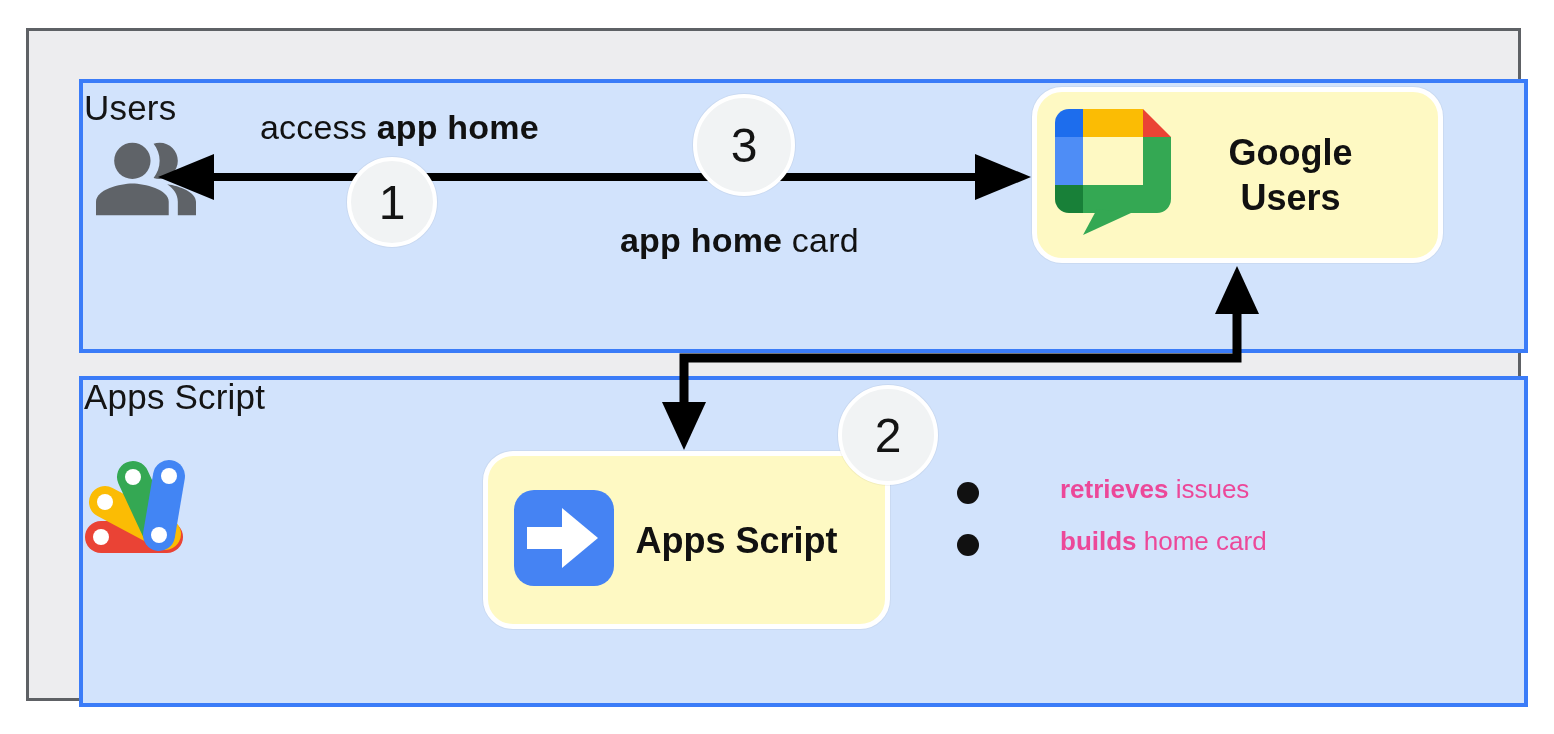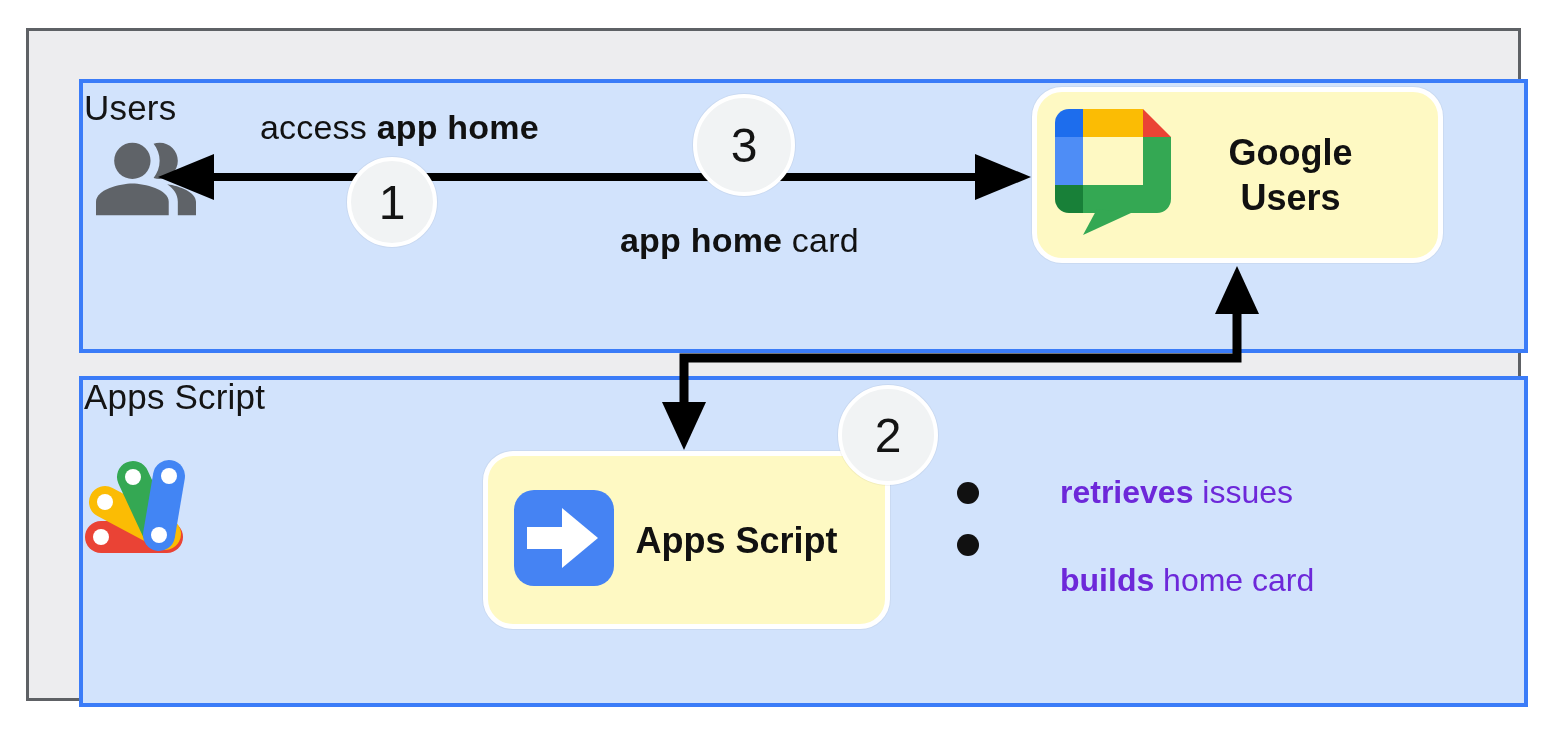--- a/index.html
+++ b/index.html
@@ -77,25 +77,25 @@
   .label-card   { left: 620px; top: 221px; }
 
   .bullet-dot {
     position: absolute; width: 22px; height: 22px;
     background: #111111; border-radius: 50%;
   }
   .bullet-dot-1 { left: 957px; top: 482px; }
   .bullet-dot-2 { left: 957px; top: 534px; }
   .bullet-text {
     position: absolute; left: 1060px;
-    font-size: 32px; font-weight: 400; color: #6d28d9; white-space: nowrap;
+    font-size: 26px; font-weight: 400; color: #ec4899; white-space: nowrap;
   }
   .bullet-text b { font-weight: 700; }
   .bullet-text-1 { top: 474px; }
-  .bullet-text-2 { top: 526px; margin-top: 36px; }
+  .bullet-text-2 { top: 526px; }
 
   .users-icon-wrap { position: absolute; left: 96px; top: 133px; }
   .appsscript-logo-wrap { position: absolute; left: 83px; top: 450px; }
 </style>
 </head>
 <body>
 
 <div class="panel">
 
   <div class="zone zone-users"></div>

